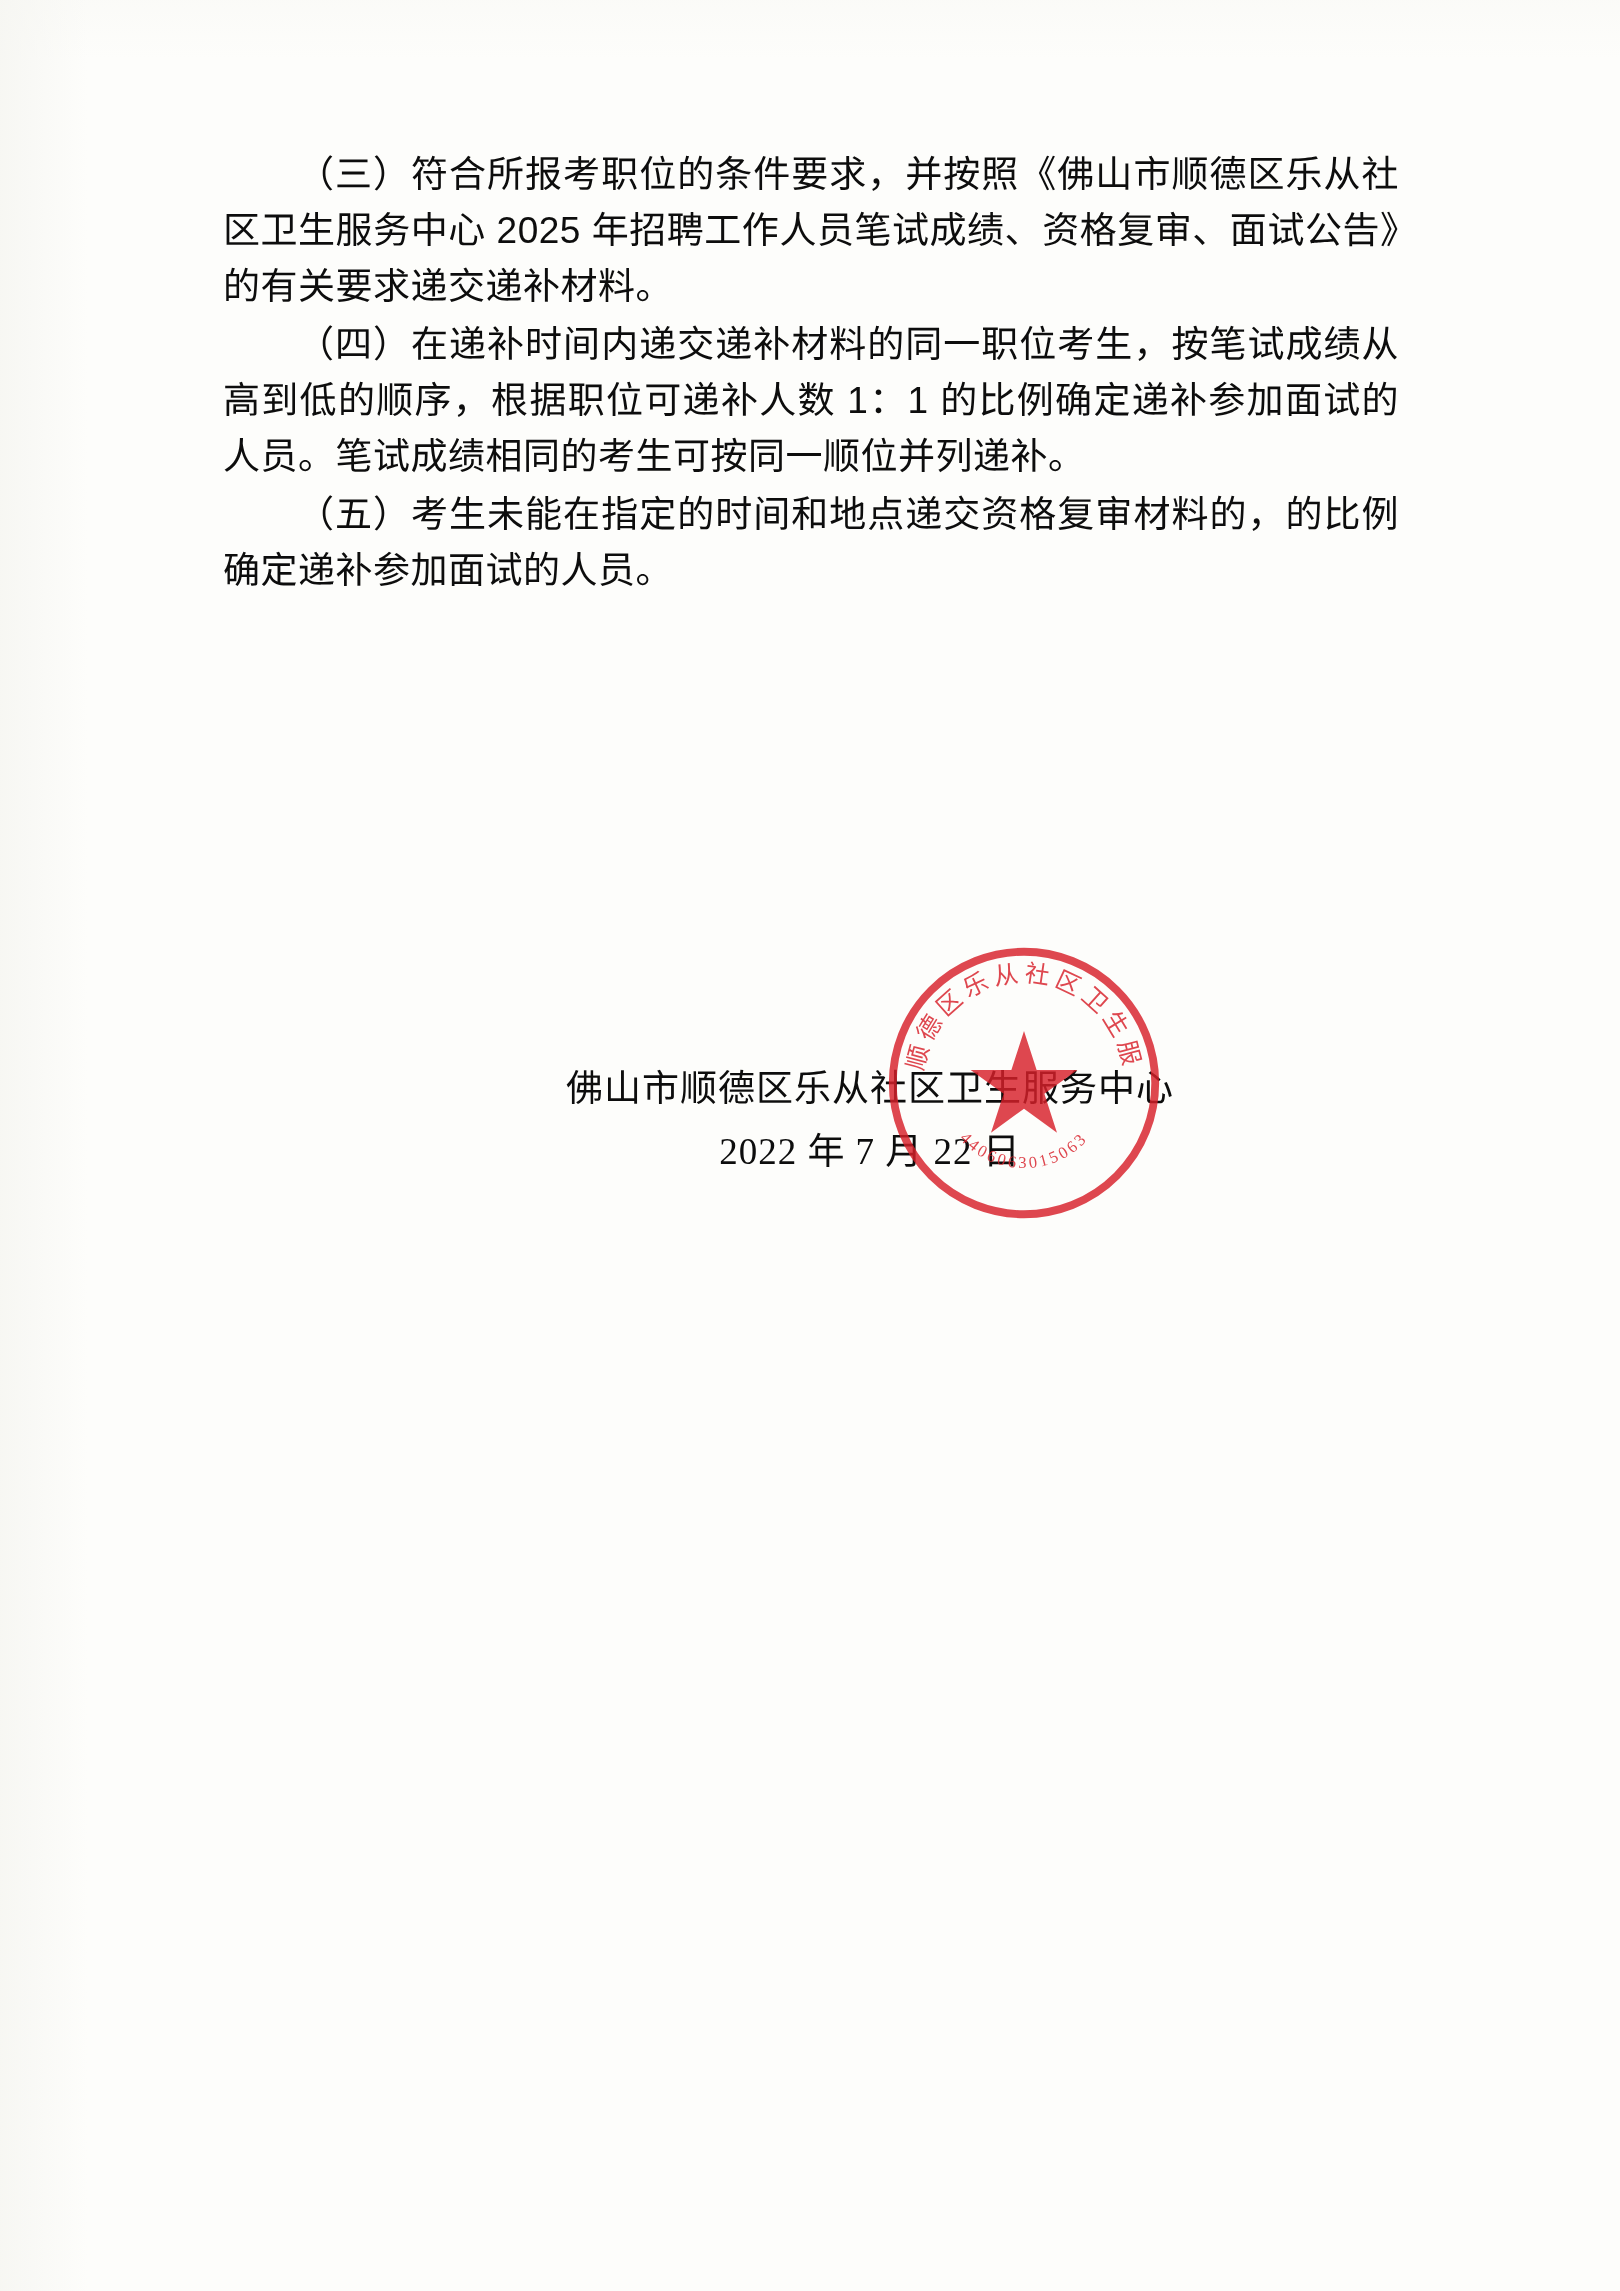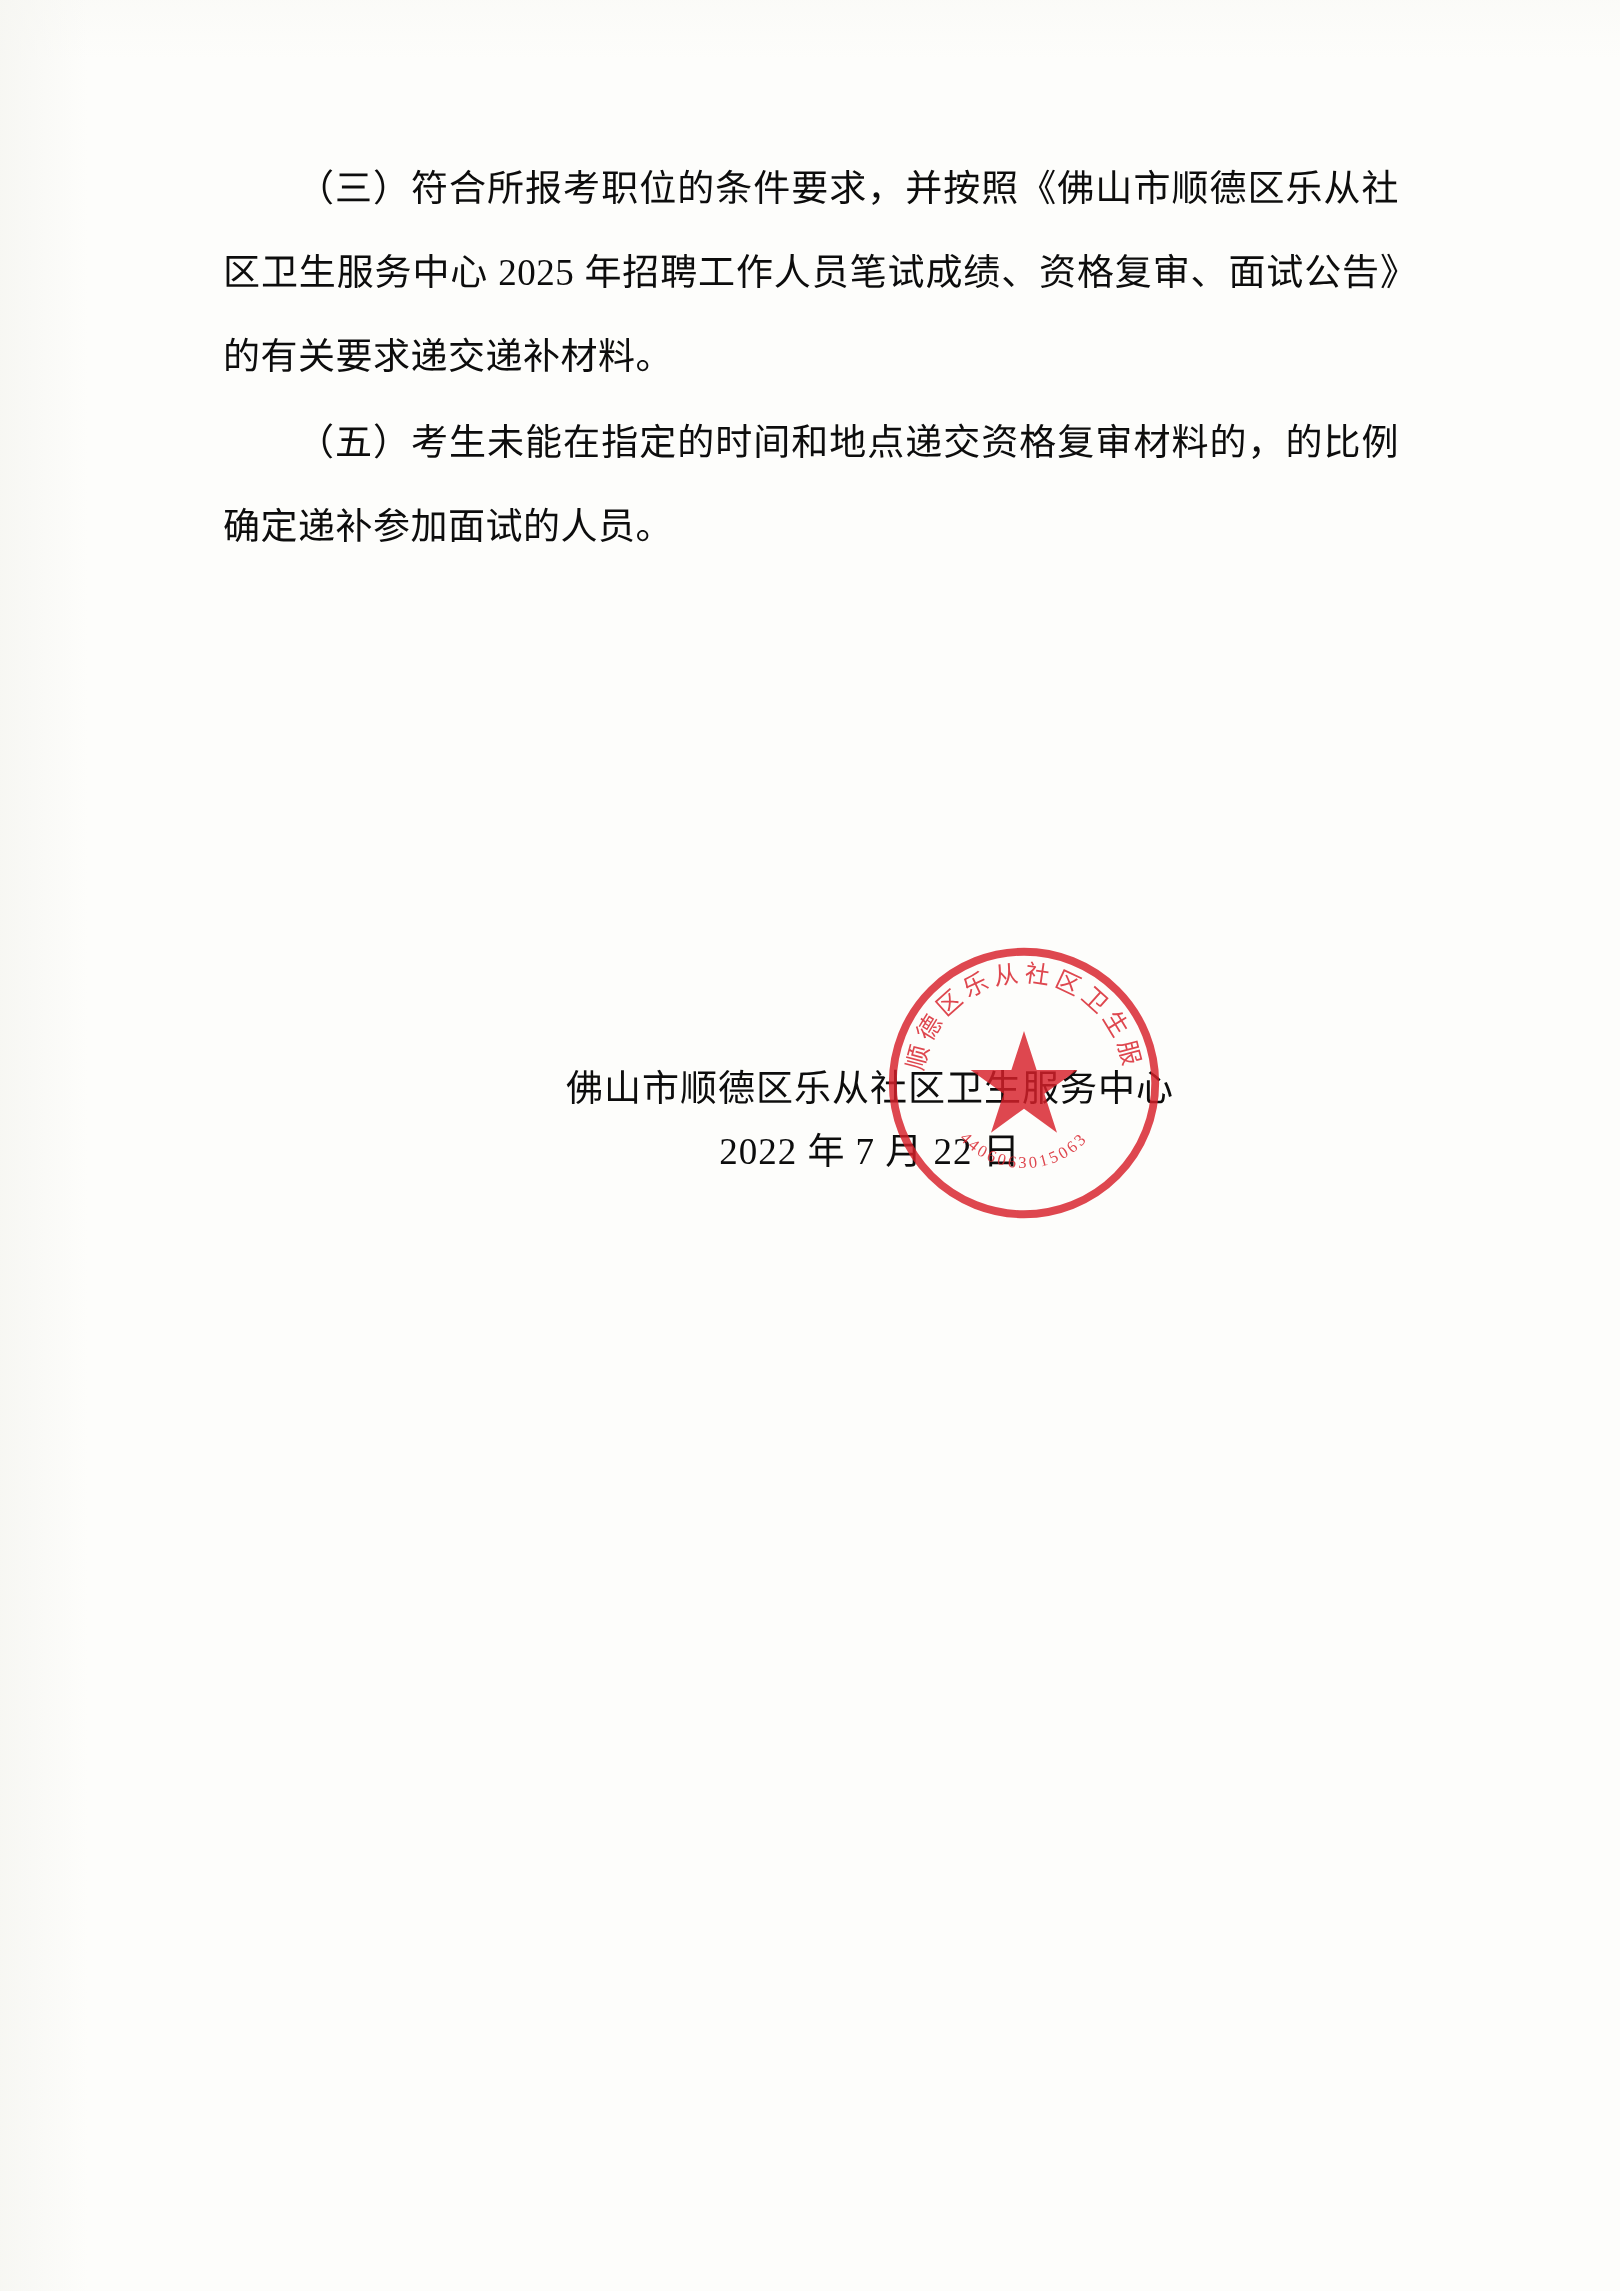--- a/index.html
+++ b/index.html
@@ -36,26 +36,26 @@
   }
   .content {
     position: absolute;
     left: 223px;
     top: 147px;
     width: 1176px;
   }
   p.para {
     margin: 0 0 0 0;
     font-size: 37px;
-    line-height: 84px;
+    line-height: 56px;
     text-align: justify;
     text-justify: inter-ideograph;
     text-indent: 74px;
     letter-spacing: 0.5px;
-    font-family: Liberation Serif, serif;
+    font-family: Liberation Sans, sans-serif;
   }
   p.para + p.para {
     margin-top: 2px;
   }
   .sign-block {
     position: absolute;
     left: 223px;
     top: 1057px;
     width: 1176px;
     text-align: center;
@@ -87,20 +87,21 @@
   }
 </style>
 </head>
 <body>
 
 <div class="page">
   <div class="scan-tint"></div>
 
   <div class="content">
     <p class="para">（三）符合所报考职位的条件要求，并按照《佛山市顺德区乐从社区卫生服务中心 2025 年招聘工作人员笔试成绩、资格复审、面试公告》的有关要求递交递补材料。</p>
+    <p class="para">（四）在递补时间内递交递补材料的同一职位考生，按笔试成绩从高到低的顺序，根据职位可递补人数 1：1 的比例确定递补参加面试的人员。笔试成绩相同的考生可按同一顺位并列递补。</p>
     <p class="para">（五）考生未能在指定的时间和地点递交资格复审材料的，的比例确定递补参加面试的人员。</p>
   </div>
 
   <div class="sign-block">
     <div class="sign-org">佛山市顺德区乐从社区卫生服务中心</div>
     <div class="sign-date">2022 年 7 月 22 日</div>
   </div>
 
   <div class="seal">
     <svg width="284" height="284" viewBox="0 0 290 290" xmlns="http://www.w3.org/2000/svg">

